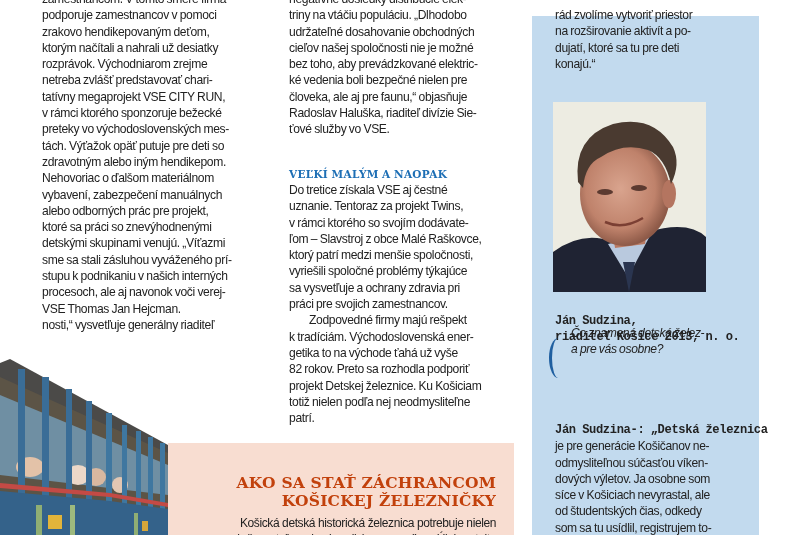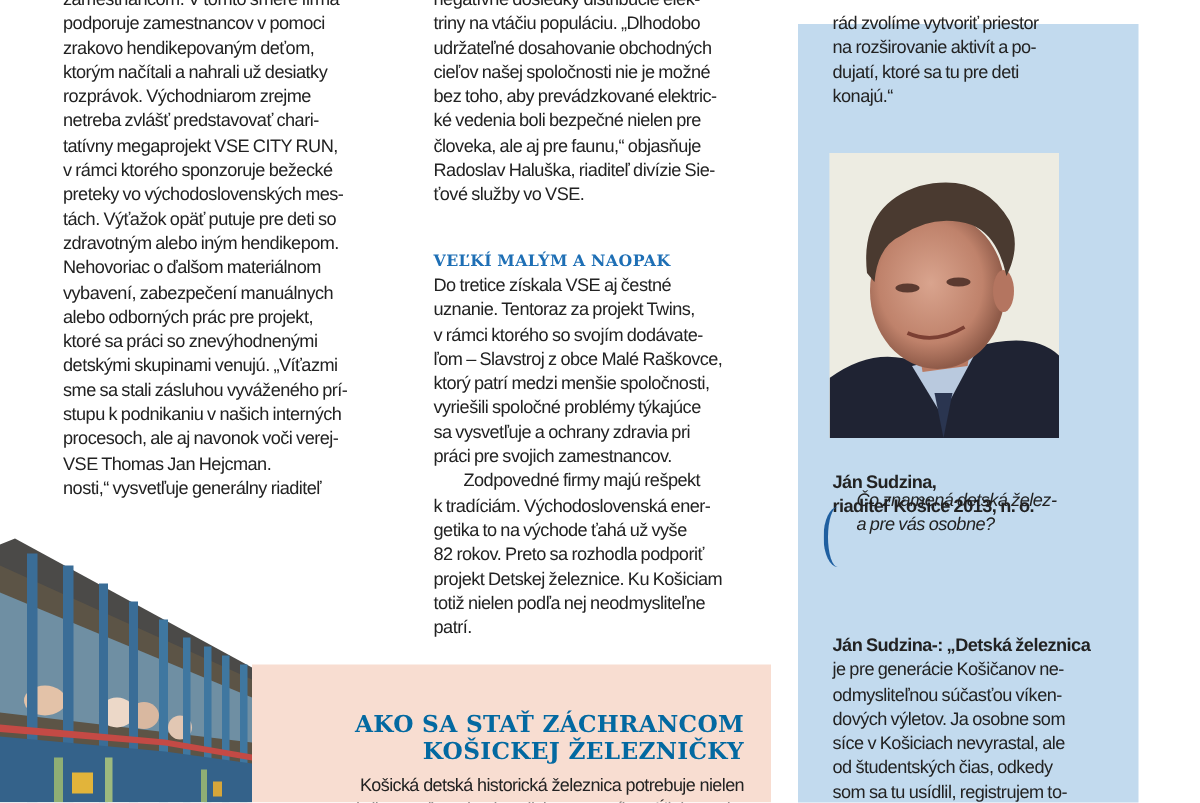--- a/index.html
+++ b/index.html
@@ -39,44 +39,44 @@
     position:absolute; left:532px; top:16px; width:227px; height:535px;
     background:#c2daee;
   }
   #sidebar .col { position:absolute; left:23px; width:200px; }
   #sb-top { top:-9px; }
   #photo {
     position:absolute; left:553px; top:102px; width:153px; height:190px;
     background:linear-gradient(180deg,#f0efe6 0%,#ecebe0 45%,#e6e3d8 100%);
     overflow:hidden;
   }
-  #sb-cap { top:297px; font-weight:bold; }
+  #sb-cap { top:297px; font-weight:bold;font-family:Liberation Mono, monospace; }
   .qmark {
     position:absolute; left:549px; top:338px; width:16px; height:40px;
     border-left:3px solid #1f5fa0; border-radius:50% 0 0 50%;
   }
   #sb-q { left:571px !important; top:325px; font-style:italic; width:160px !important; }
   #sb-ans { top:406px; }
-  .b { font-weight:bold; }
+  .b { font-weight:bold;font-family:Liberation Mono, monospace; }
 
   
   #train {
     position:absolute; left:0; top:355px; width:168px; height:180px; overflow:hidden;
   }
 
   
   #pinkbox {
     position:absolute; left:168px; top:443px; width:346px; height:92px;
     background:#f8ddd1;
   }
   #pink-title {
     position:absolute; right:18px; top:31px; text-align:right;
     font-family:"DejaVu Serif", serif; font-weight:bold;
     font-size:15.5px; line-height:18px; letter-spacing:0.2px;
-    color:#0369a1;
+    color:#c2410c;
   }
   #pink-body {
     position:absolute; right:18px; top:72px; width:320px; text-align:right;
     font-size:12px; line-height:16px; letter-spacing:-0.4px; color:#222;
     white-space:nowrap;
   }
 </style>
 </head>
 <body>
 

